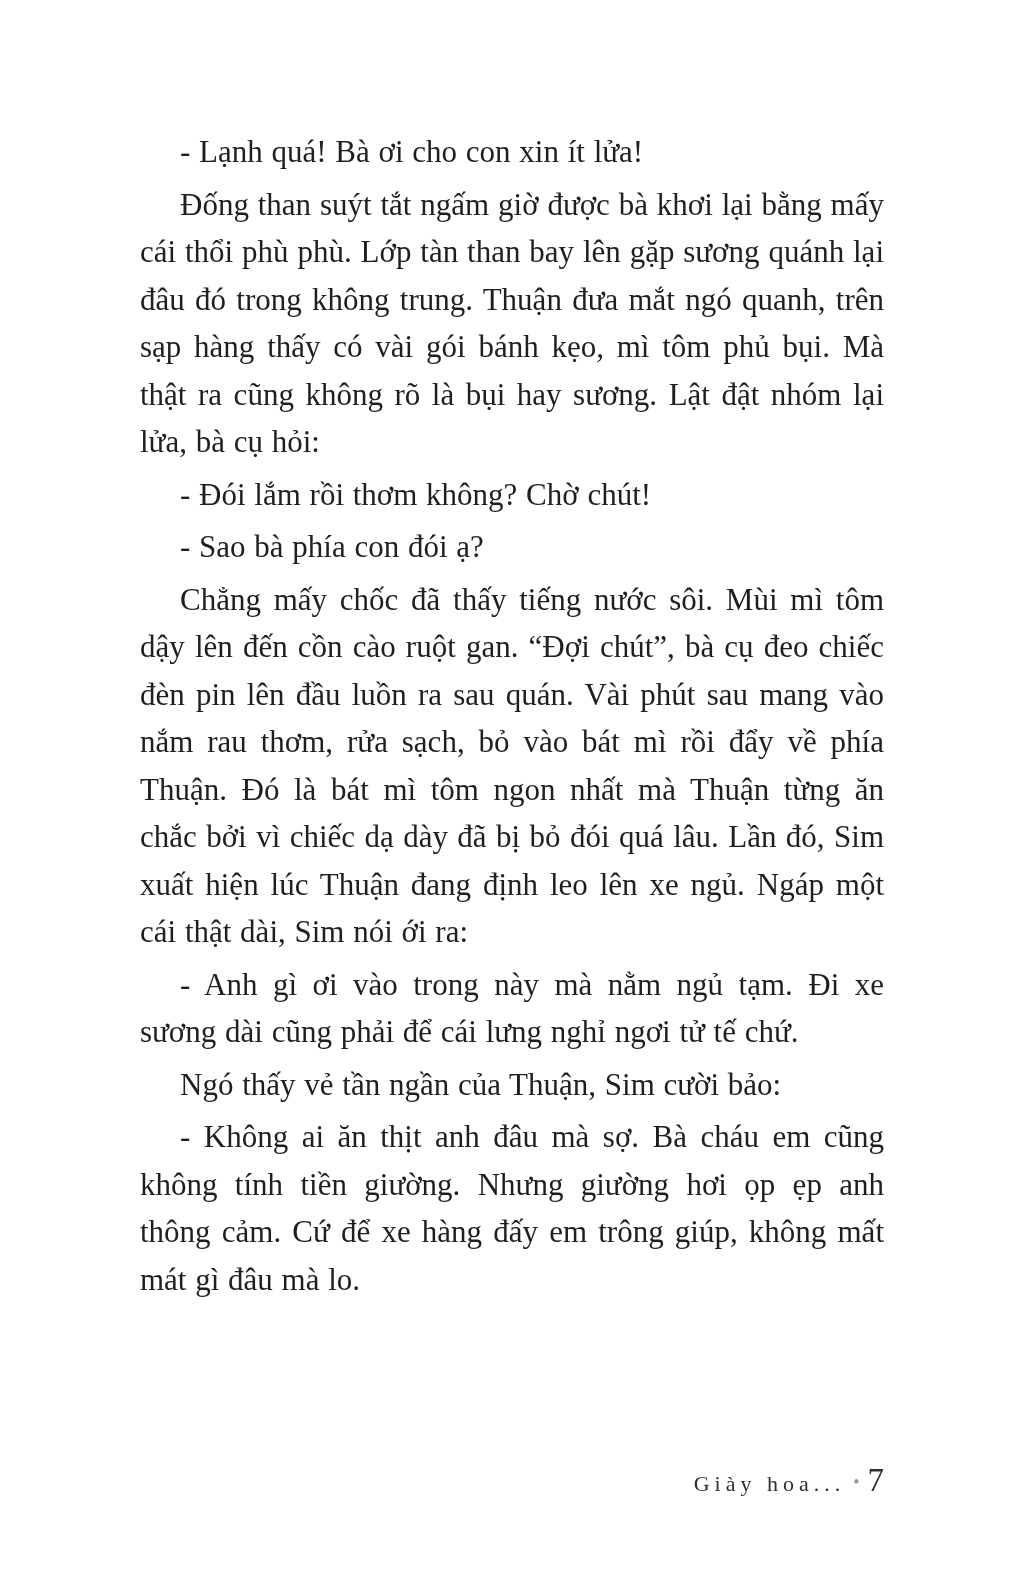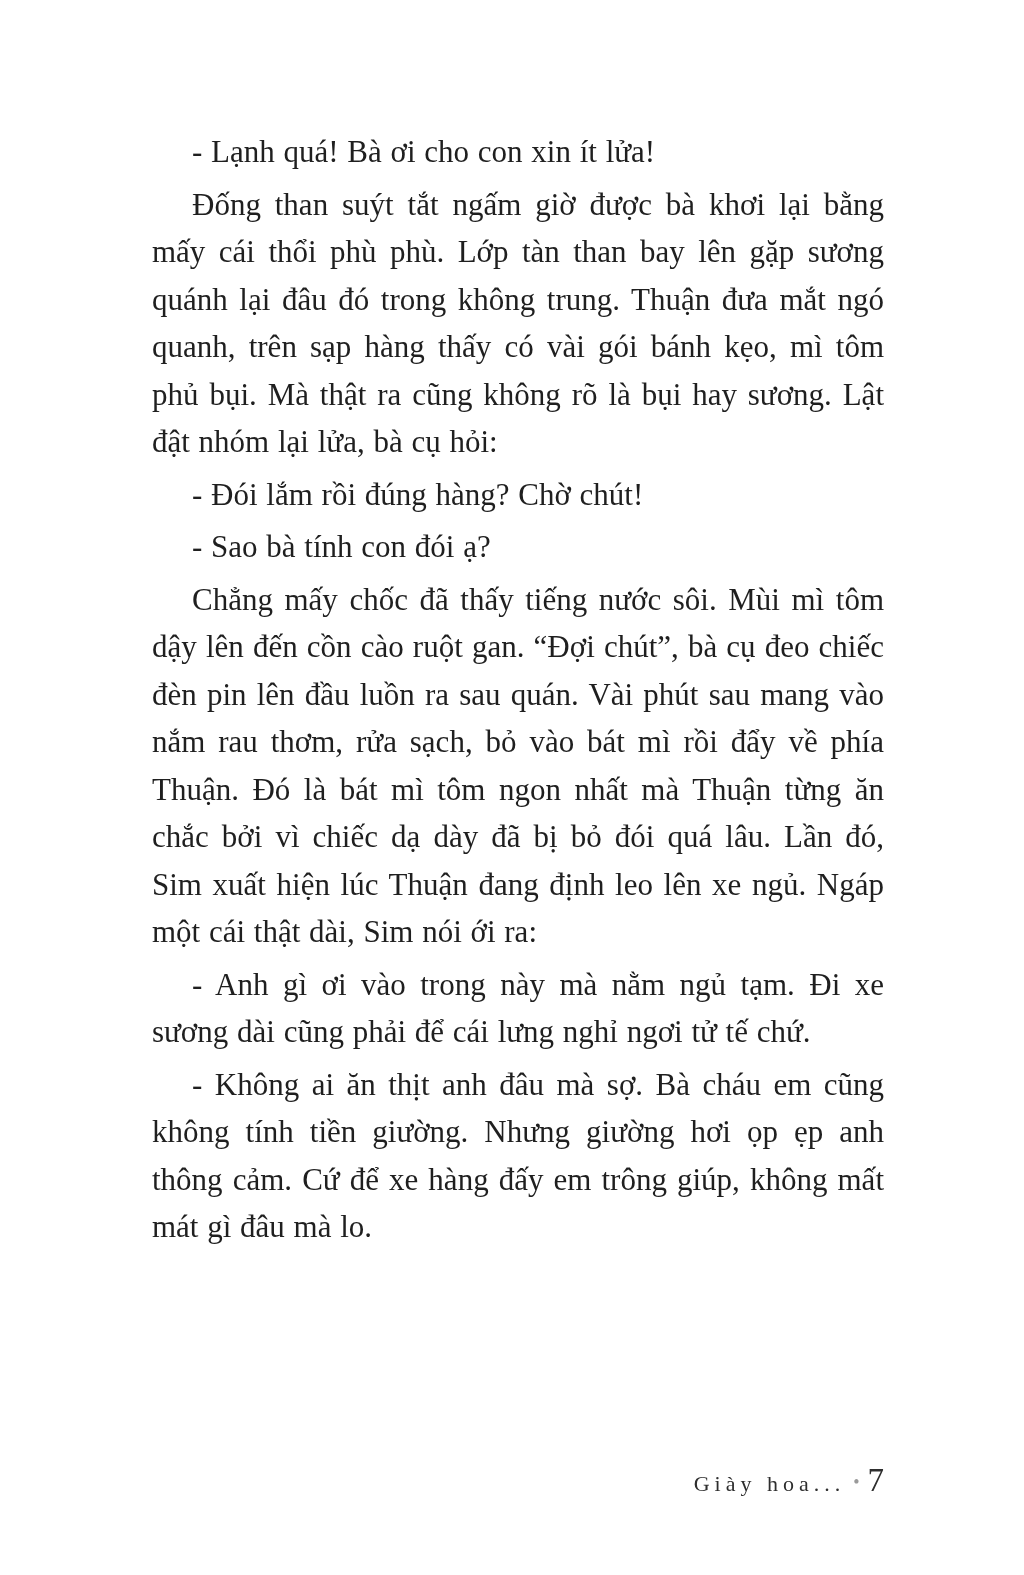--- a/index.html
+++ b/index.html
@@ -15,21 +15,21 @@
     overflow: hidden;
     font-family: "Liberation Serif", serif;
   }
   .text-block {
     position: absolute;
     left: 140px;
     top: 128px;
     width: 744px;
   }
   .text-block p {
-    margin: 0 0 5px 12px;
+    margin: 0 0 5px 0;
     font-size: 31px;
     line-height: 47.5px;
     color: #1f1f1f;
     text-align: justify;
     text-indent: 40px;
     word-spacing: 1px;
   }
   .page-footer {
     position: absolute;
     top: 1462px;
@@ -56,24 +56,25 @@
   }
 </style>
 </head>
 <body>
 
 <div class="page">
 
   <div class="text-block">
     <p>- Lạnh quá! Bà ơi cho con xin ít lửa!</p>
     <p>Đống than suýt tắt ngấm giờ được bà khơi lại bằng mấy cái thổi phù phù. Lớp tàn than bay lên gặp sương quánh lại đâu đó trong không trung. Thuận đưa mắt ngó quanh, trên sạp hàng thấy có vài gói bánh kẹo, mì tôm phủ bụi. Mà thật ra cũng không rõ là bụi hay sương. Lật đật nhóm lại lửa, bà cụ hỏi:</p>
-    <p>- Đói lắm rồi đúng hàng? Chờ chút!</p>
-    <p>- Sao bà tính con đói ạ?</p>
+    <p>- Đói lắm rồi thơm không? Chờ chút!</p>
+    <p>- Sao bà phía con đói ạ?</p>
     <p>Chẳng mấy chốc đã thấy tiếng nước sôi. Mùi mì tôm dậy lên đến cồn cào ruột gan. “Đợi chút”, bà cụ đeo chiếc đèn pin lên đầu luồn ra sau quán. Vài phút sau mang vào nắm rau thơm, rửa sạch, bỏ vào bát mì rồi đẩy về phía Thuận. Đó là bát mì tôm ngon nhất mà Thuận từng ăn chắc bởi vì chiếc dạ dày đã bị bỏ đói quá lâu. Lần đó, Sim xuất hiện lúc Thuận đang định leo lên xe ngủ. Ngáp một cái thật dài, Sim nói ới ra:</p>
     <p>- Anh gì ơi vào trong này mà nằm ngủ tạm. Đi xe sương dài cũng phải để cái lưng nghỉ ngơi tử tế chứ.</p>
+    <p>Ngó thấy vẻ tần ngần của Thuận, Sim cười bảo:</p>
     <p>- Không ai ăn thịt anh đâu mà sợ. Bà cháu em cũng không tính tiền giường. Nhưng giường hơi ọp ẹp anh thông cảm. Cứ để xe hàng đấy em trông giúp, không mất mát gì đâu mà lo.</p>
   </div>
 
   <div class="page-footer">
     <span class="running-title">Giày hoa...</span>
     <span class="separator-dot">•</span>
     <span class="page-number">7</span>
   </div>
 
 </div>

